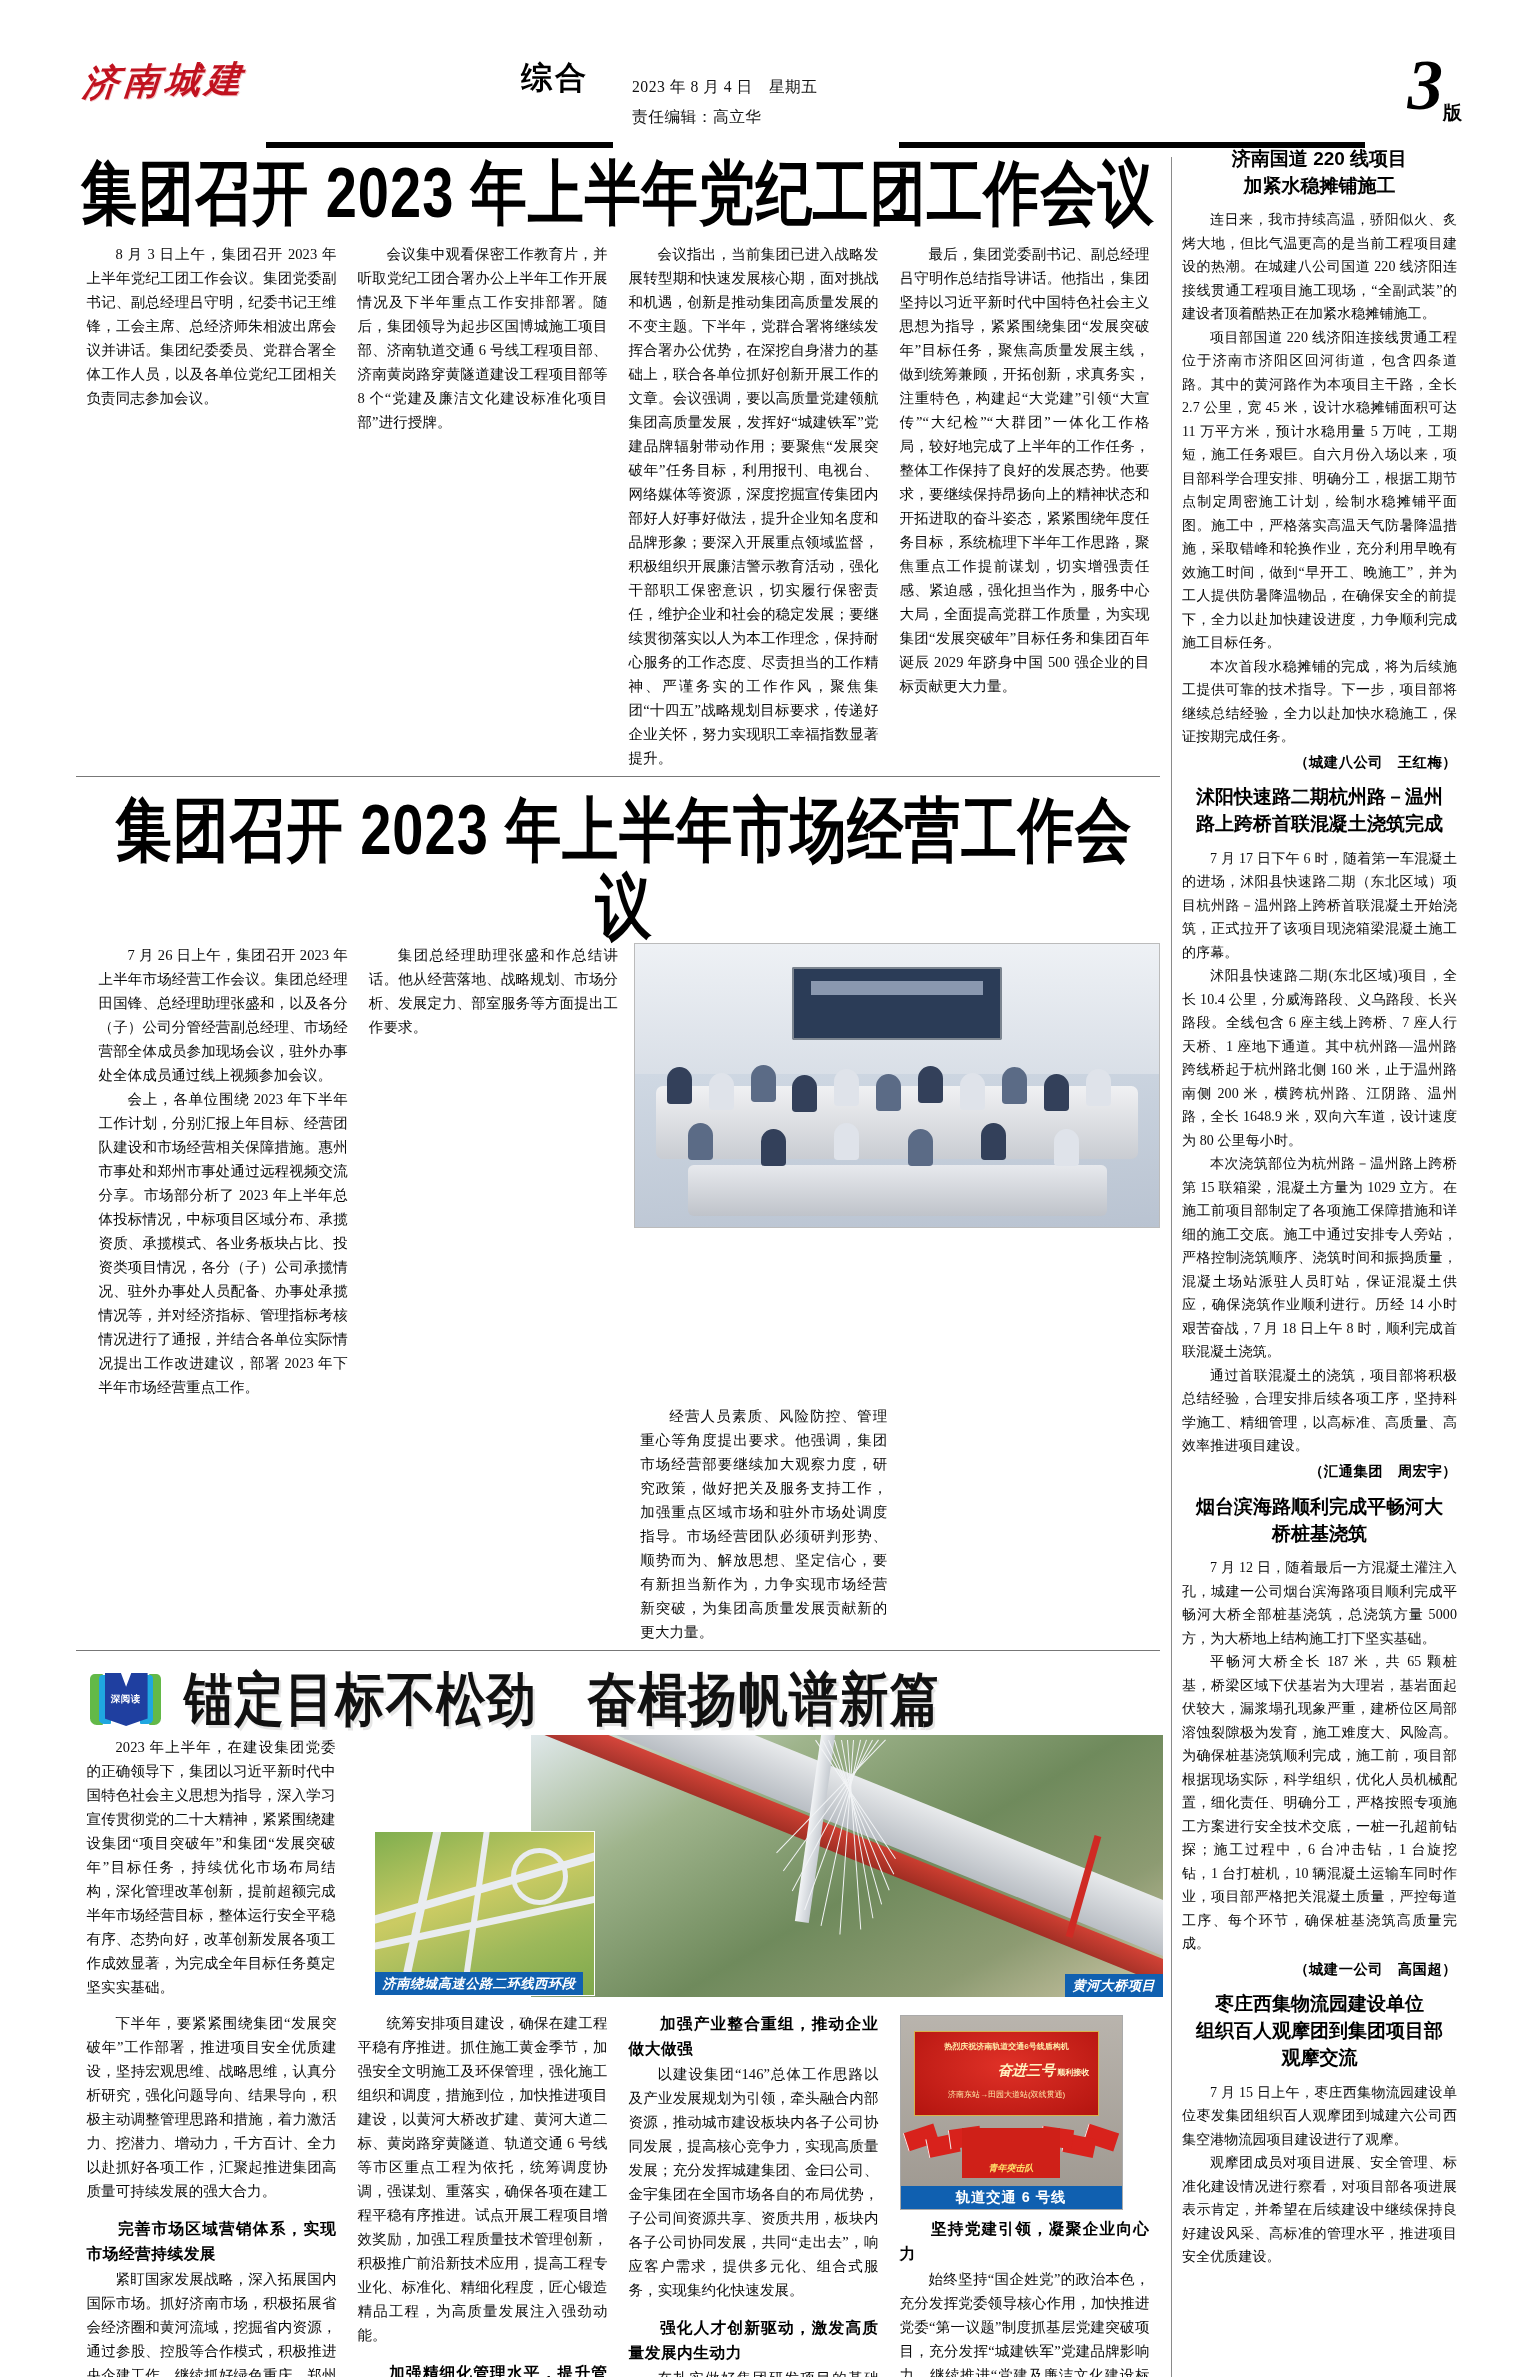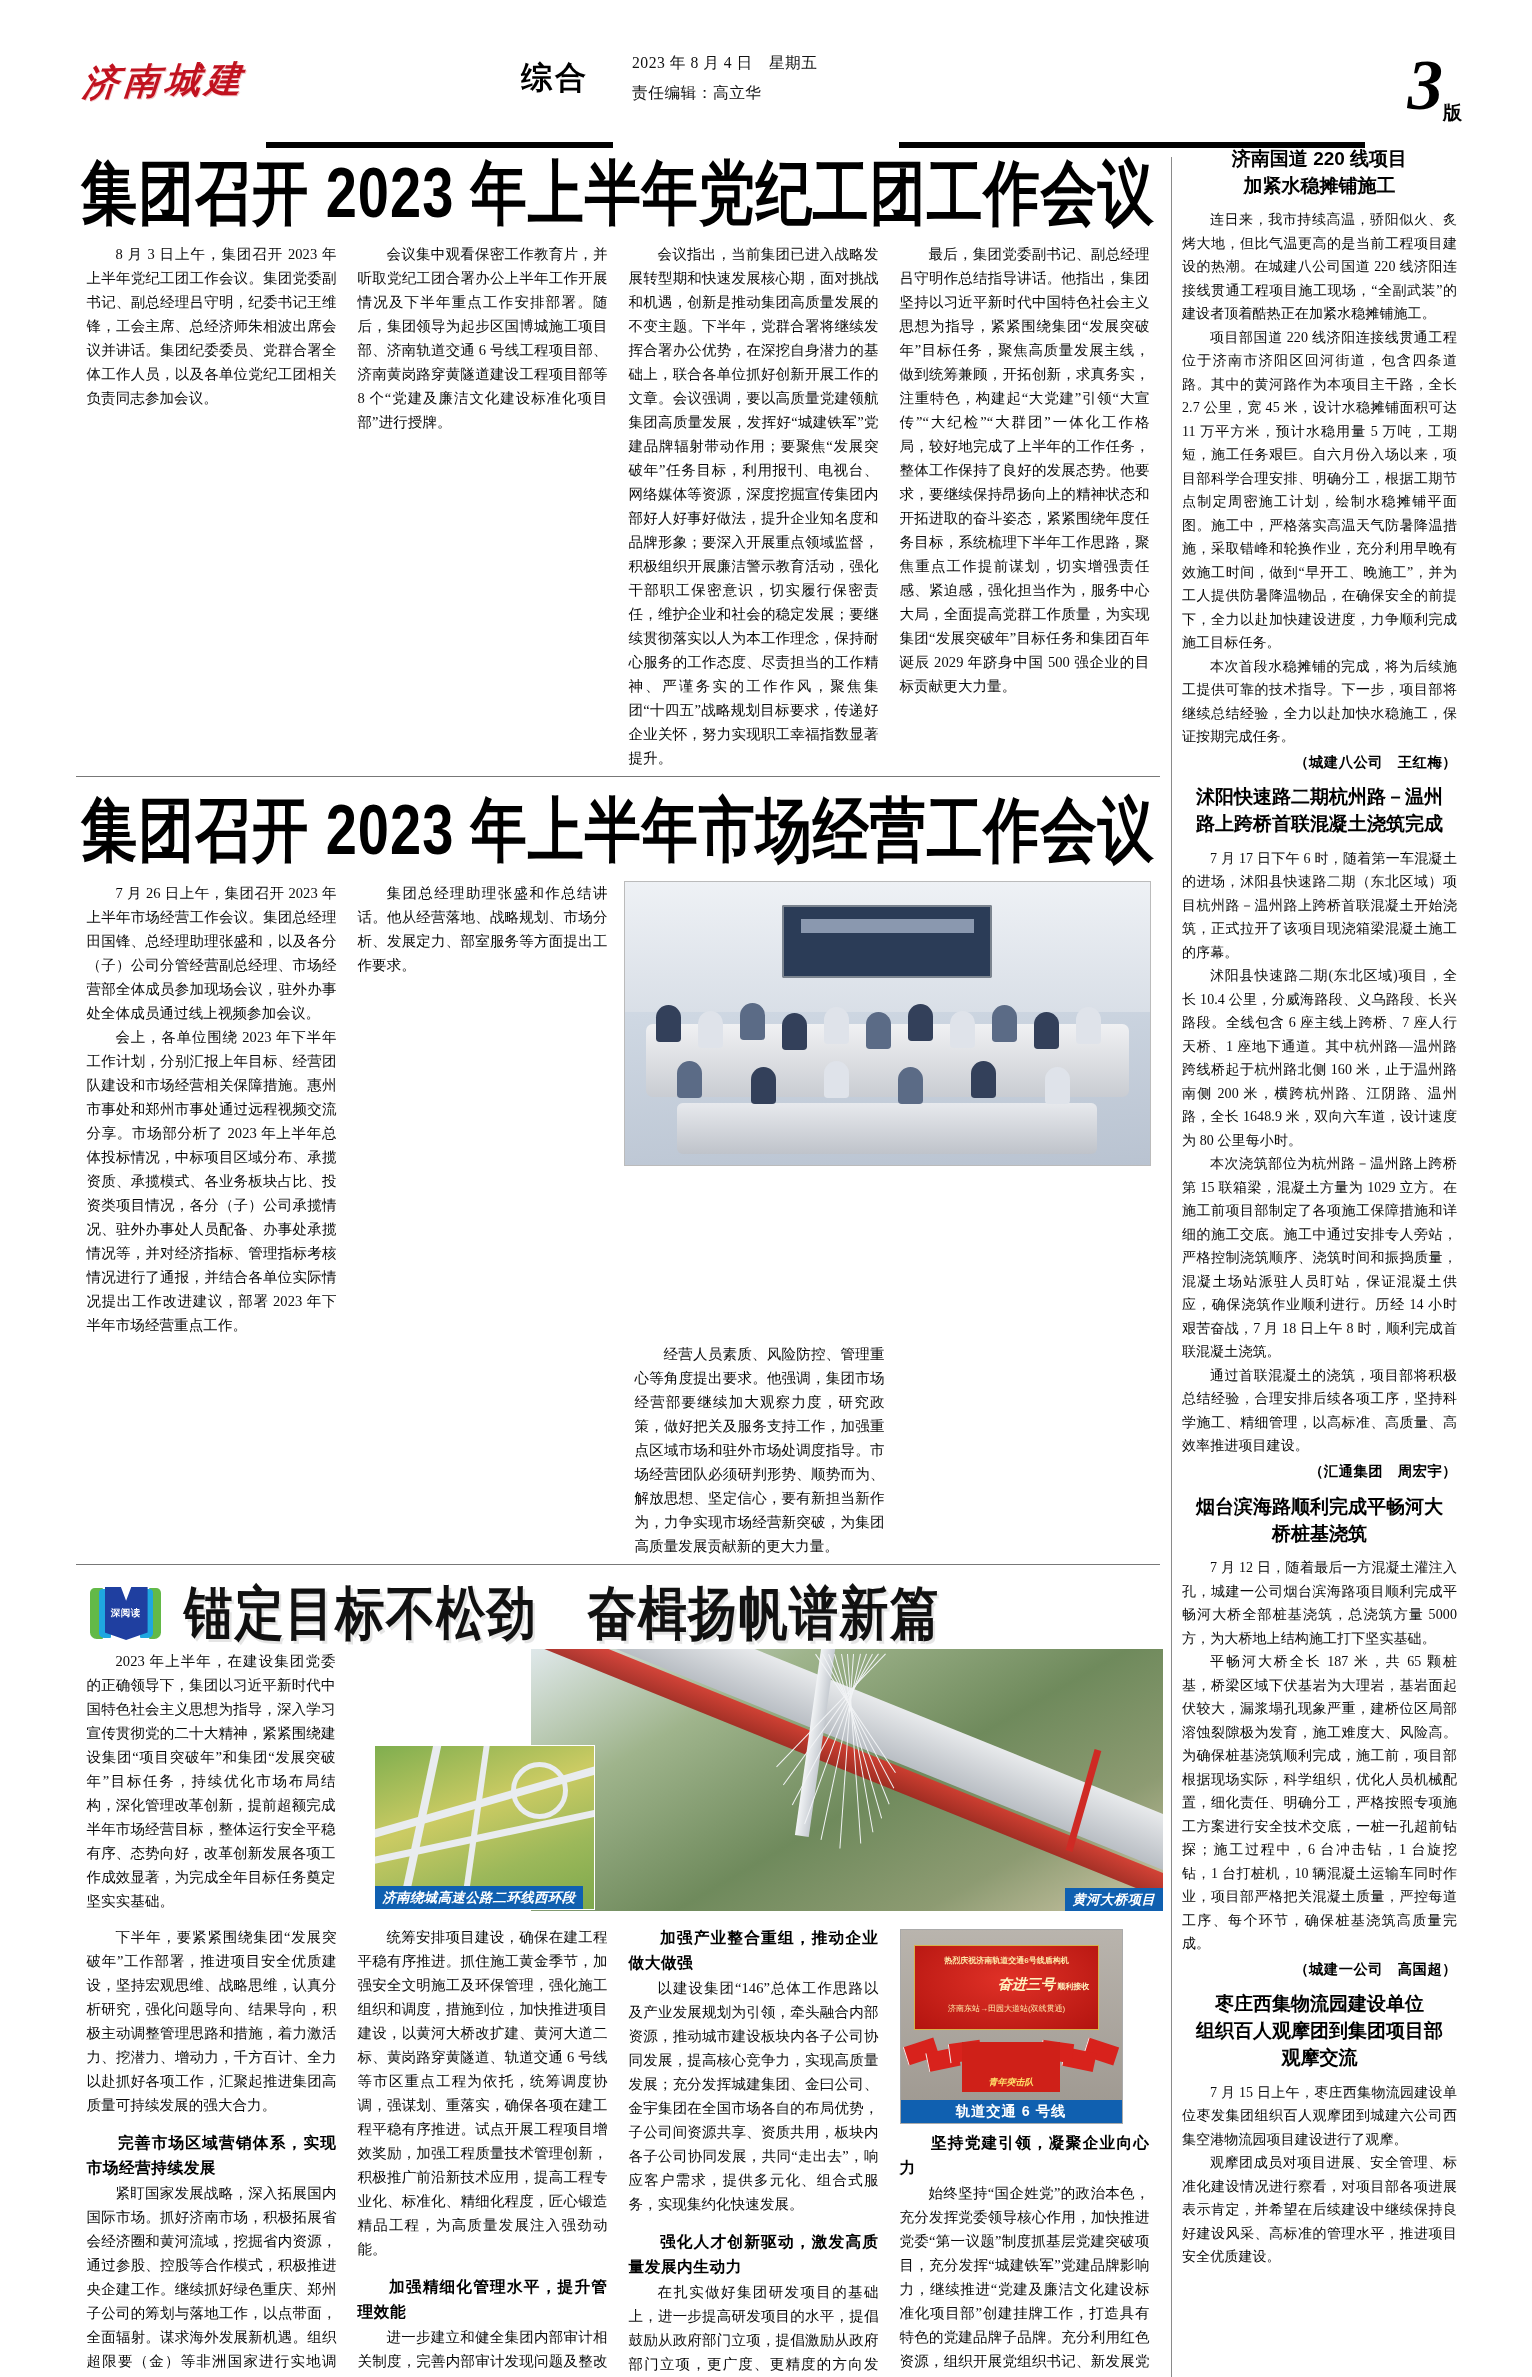--- a/index.html
+++ b/index.html
@@ -52,21 +52,21 @@
     top: 57px;
     font-size: 31px;
     font-weight: bold;
     letter-spacing: 2.9px;
     color: #000;
     font-family: "Liberation Sans", sans-serif;
   }
   .mh-meta {
     position: absolute;
     left: 632px;
-    top: 48px;
+    top: 72px;
     font-size: 15.7px;
     line-height: 29.5px;
     color: #111;
     letter-spacing: 0.5px;
   }
   .mh-rule-right {
     position: absolute;
     left: 899px;
     top: 142px;
     width: 466px;
@@ -171,21 +171,21 @@
     margin: 12.4px 0 1px 0;
     letter-spacing: 0.5px;
     text-align: justify;
   }
 
   
   .art1 { margin-top: 2.9px; }
   .art1 .cols .tcol { width: 271px; }
 
   
-  .art2 { margin-top: 14.3px; }
+  .art2 { margin-top: 14.3px; margin-left: 12px; }
   .art2-top { display: flex; }
   .art2-c1 { width: 271px; padding: 0 10.5px; }
   .art2-c2 { width: 271px; padding: 0 10.5px; }
   .photo-meeting {
     width: 527px;
     height: 285px;
     margin-left: 5.7px;
     border: 0.5px solid #bbb;
     position: relative;
     overflow: hidden;

